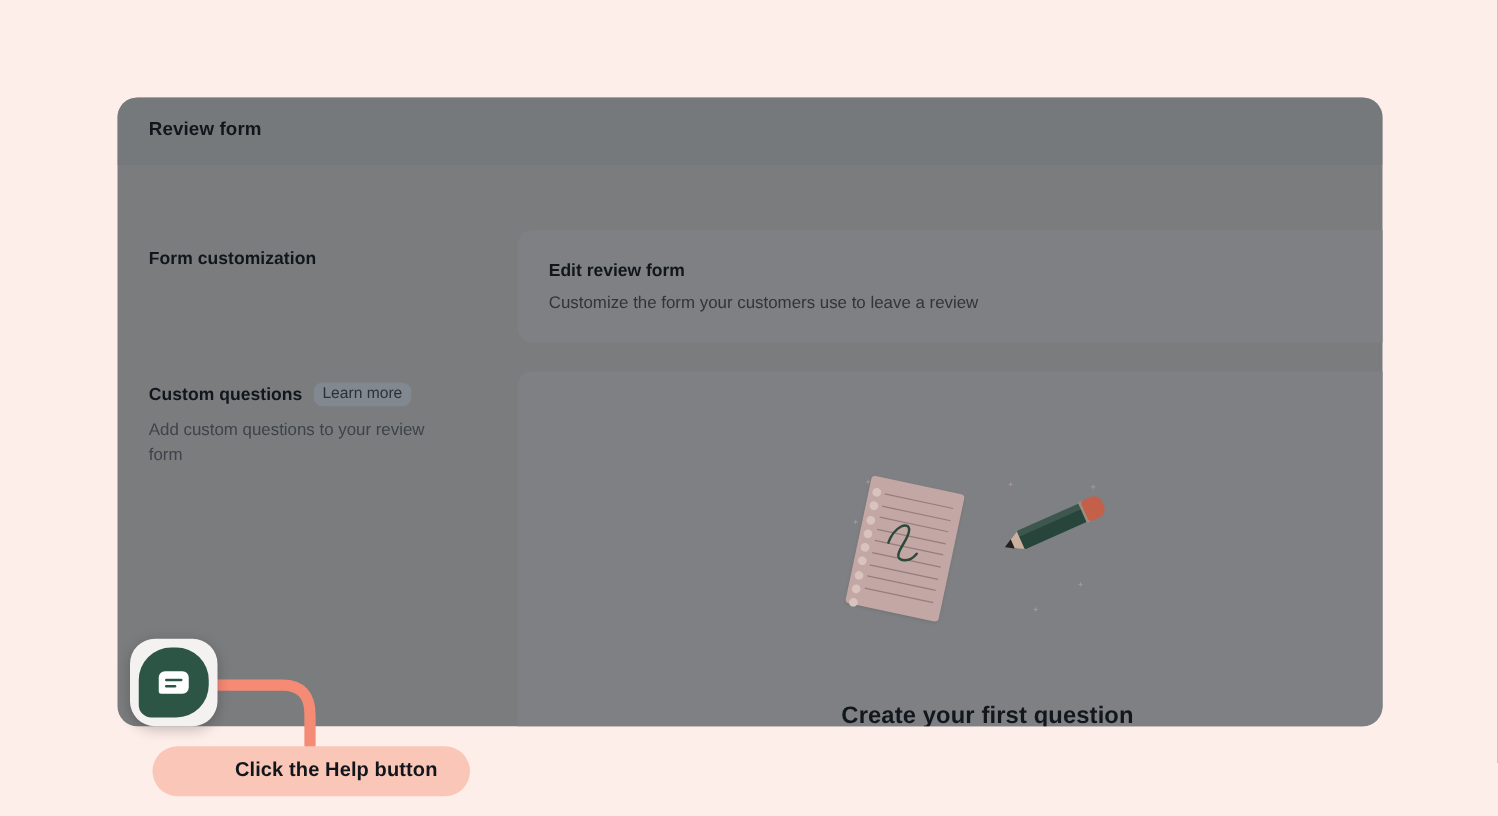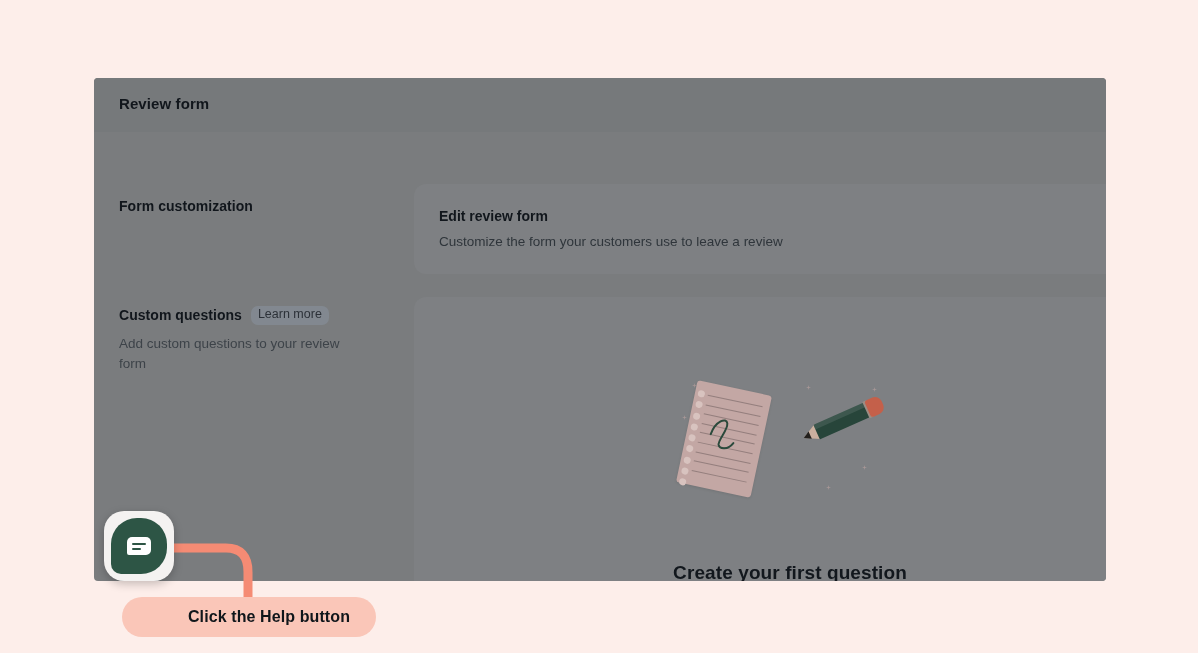--- a/index.html
+++ b/index.html
@@ -24,21 +24,21 @@
     background: #fdeeea;
   }
 
   
   .app-dialog {
     position: absolute;
     left: 94px;
     top: 78px;
     width: 1012px;
     height: 503px;
-    border-radius: 4px;
+    border-radius: 16px;
     background: #7a7c7e;
     overflow: hidden;
   }
 
   .dialog-header {
     position: absolute;
     left: 0;
     top: 0;
     width: 100%;
     height: 54px;

